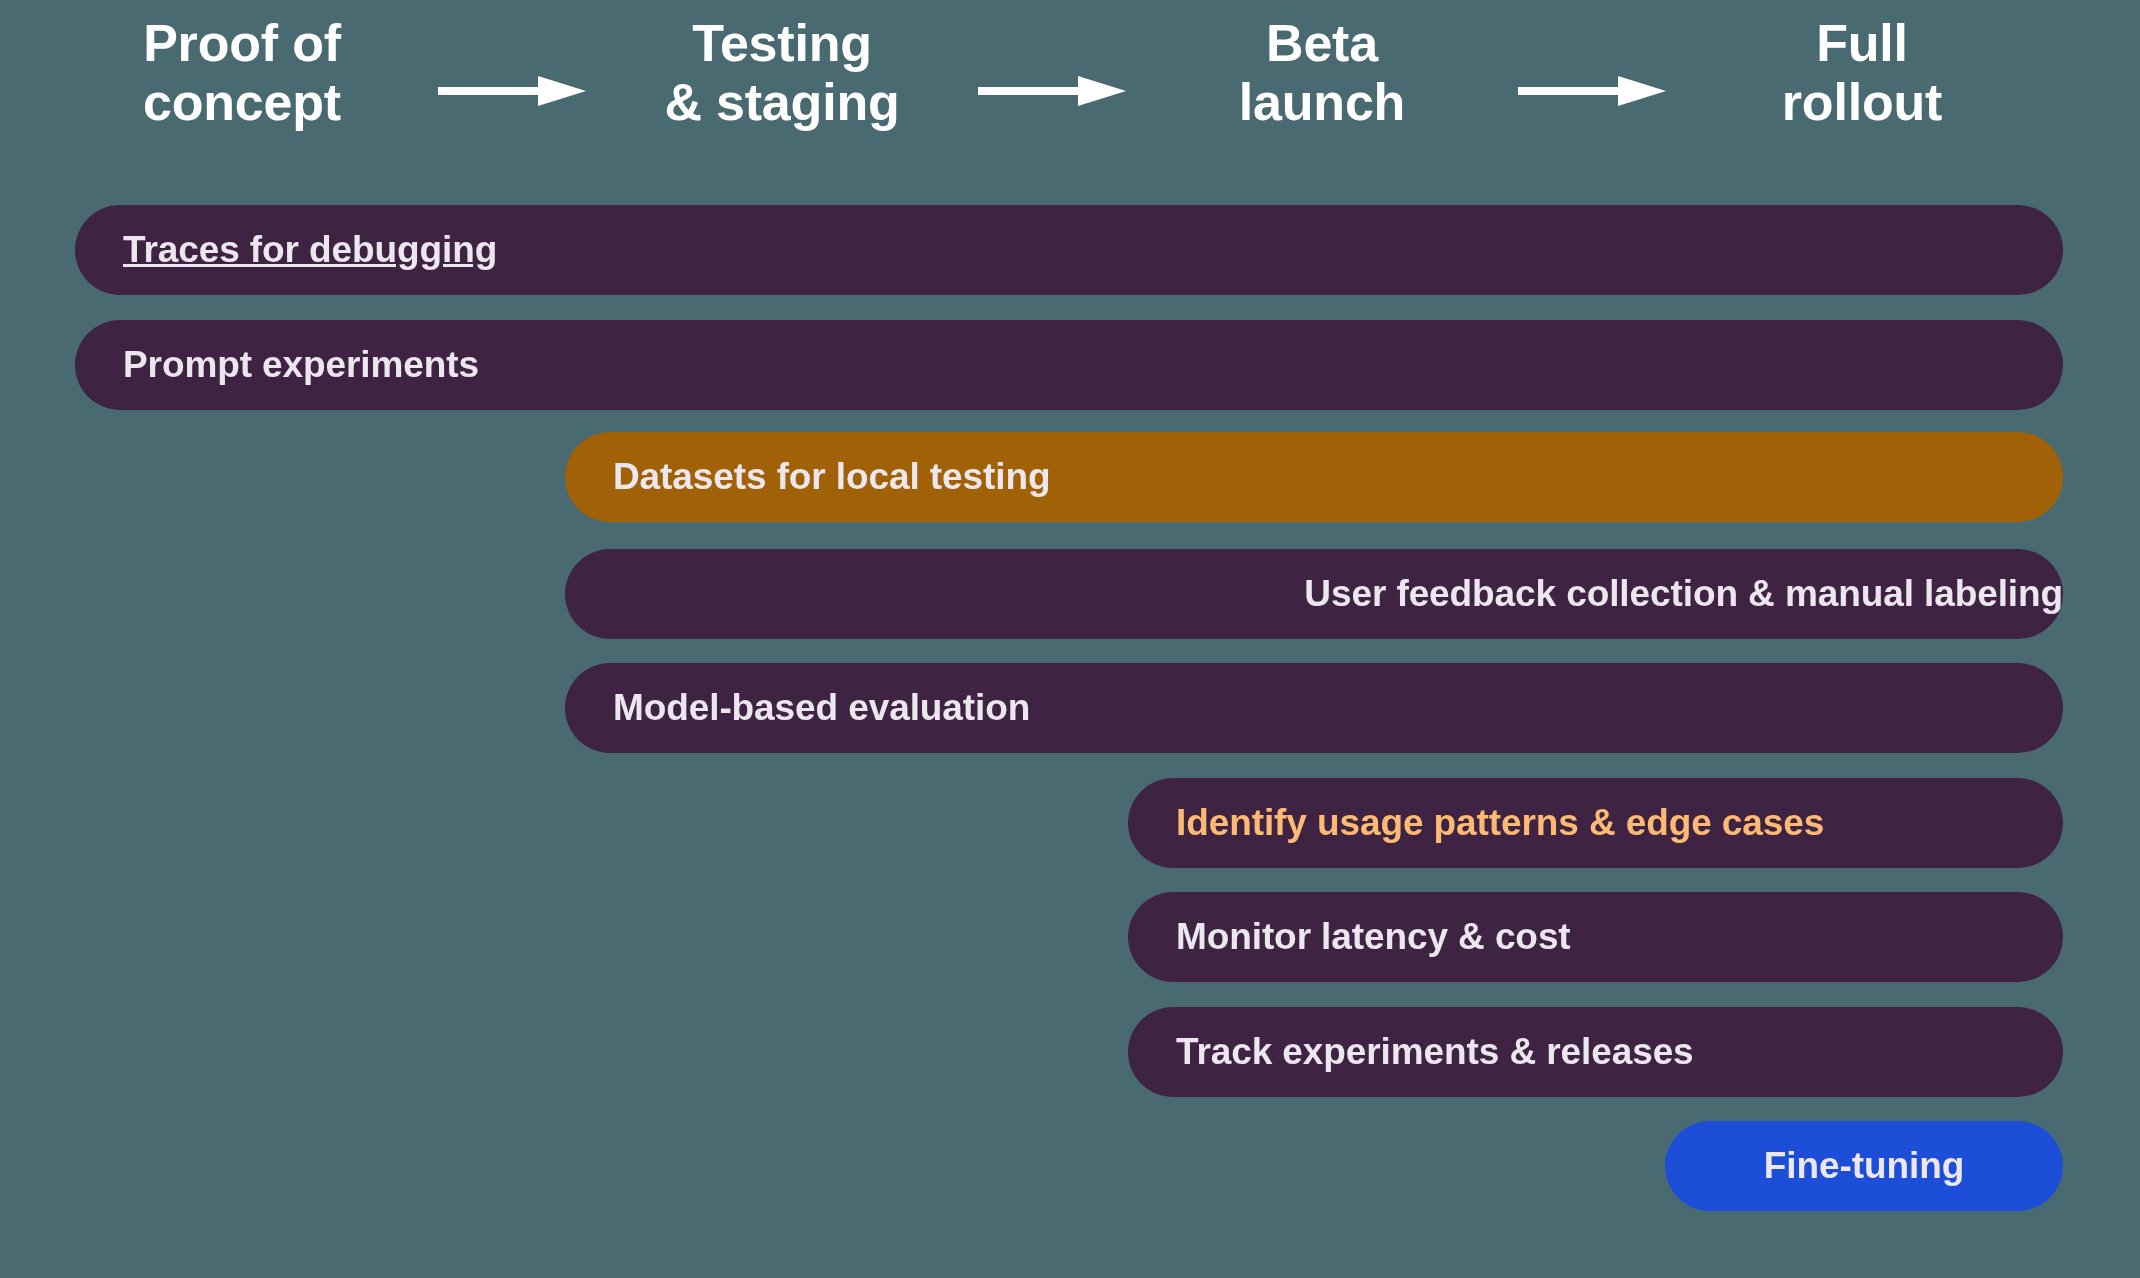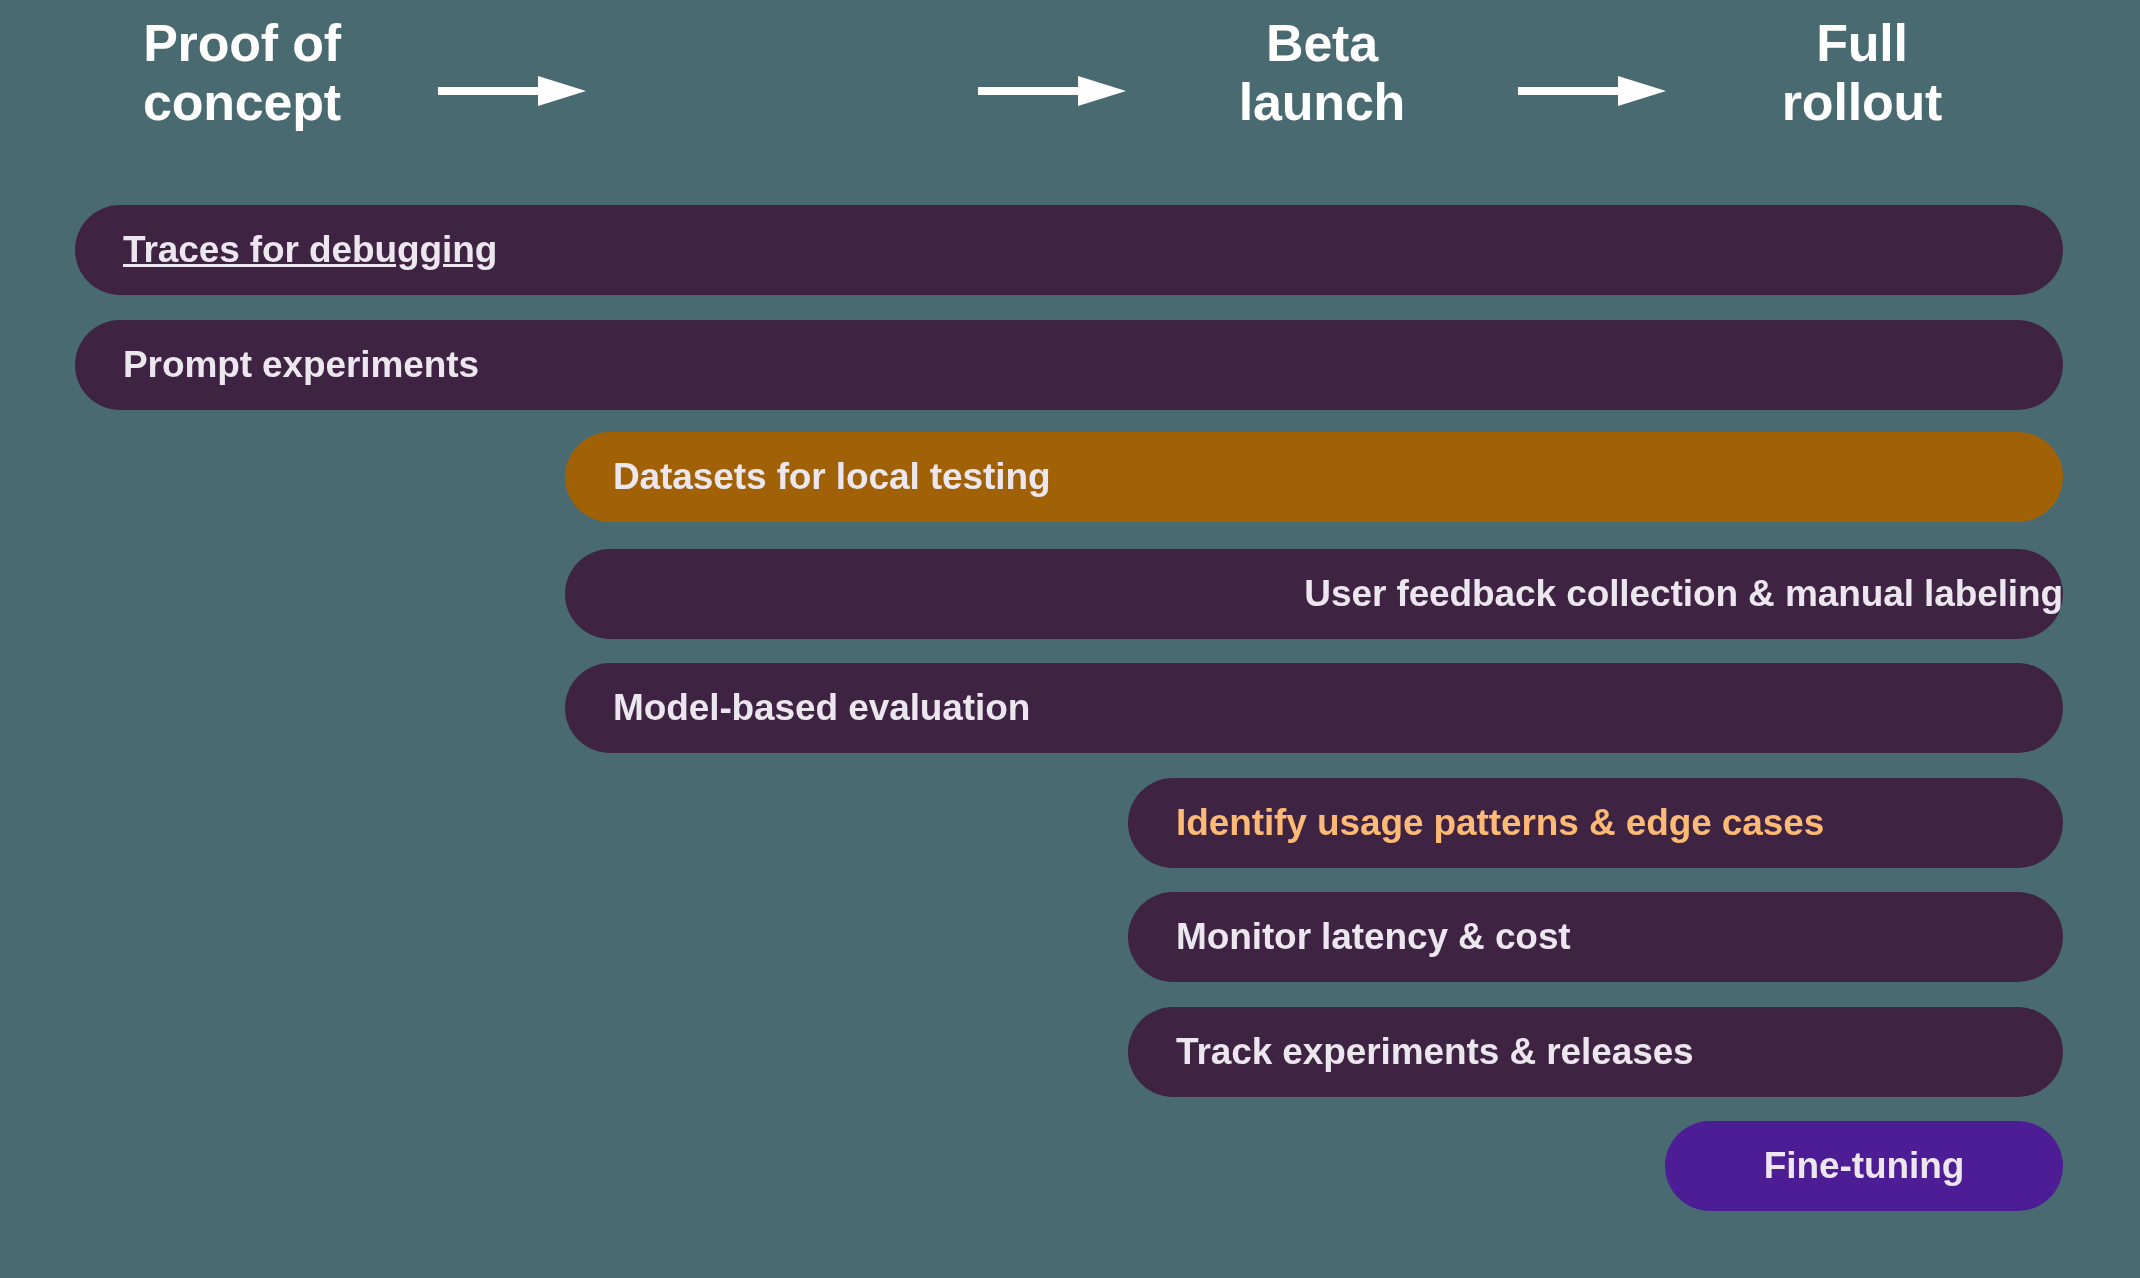--- a/index.html
+++ b/index.html
@@ -78,20 +78,21 @@
     padding-left: 0;
   }
 </style>
 </head>
 <body>
 
 <div id="canvas">
 
   <div class="phase-row" id="phase-row">
       <div class="phase" style="left: -8px; width: 500px;"><span class="phase-line">Proof of</span><span class="phase-line">concept</span></div>
+      <div class="phase" style="left: 532px; width: 500px;"><span class="phase-line">Testing</span><span class="phase-line">&amp; staging</span></div>
       <div class="phase" style="left: 1072px; width: 500px;"><span class="phase-line">Beta</span><span class="phase-line">launch</span></div>
       <div class="phase" style="left: 1612px; width: 500px;"><span class="phase-line">Full</span><span class="phase-line">rollout</span></div>
       <div class="arrow" style="left: 438px;">
         <svg width="148" height="30" viewBox="0 0 148 30" xmlns="http://www.w3.org/2000/svg">
           <rect x="0" y="11" width="110" height="8" fill="#ffffff"></rect>
           <polygon points="100,0 148,15 100,30" fill="#ffffff"></polygon>
         </svg>
       </div>
       <div class="arrow" style="left: 978px;">
         <svg width="148" height="30" viewBox="0 0 148 30" xmlns="http://www.w3.org/2000/svg">
@@ -125,18 +126,18 @@
       </div>
       <div class="bar align-left" style="left: 1128px; width: 935px; top: 778px; height: 90px; border-radius: 45px; background: rgb(62, 35, 66);">
         <span class="bar-label" style="color: #fdba74;">Identify usage patterns &amp; edge cases</span>
       </div>
       <div class="bar align-left" style="left: 1128px; width: 935px; top: 892px; height: 90px; border-radius: 45px; background: rgb(62, 35, 66); text-align: right;">
         <span class="bar-label" style="color: rgb(236, 230, 238);">Monitor latency &amp; cost</span>
       </div>
       <div class="bar align-left" style="left: 1128px; width: 935px; top: 1007px; height: 90px; border-radius: 45px; background: rgb(62, 35, 66);">
         <span class="bar-label" style="color: rgb(236, 230, 238);">Track experiments &amp; releases</span>
       </div>
-      <div class="bar align-center" style="left: 1665px; width: 398px; top: 1121px; height: 90px; border-radius: 45px; background: #4c1d95;">
+      <div class="bar align-center" style="left: 1665px; width: 398px; top: 1121px; height: 90px; border-radius: 45px; background: #1d4ed8;">
         <span class="bar-label" style="color: rgb(236, 230, 238);">Fine-tuning</span>
       </div>
     </div>
 
 </div>
 
 </body></html>

